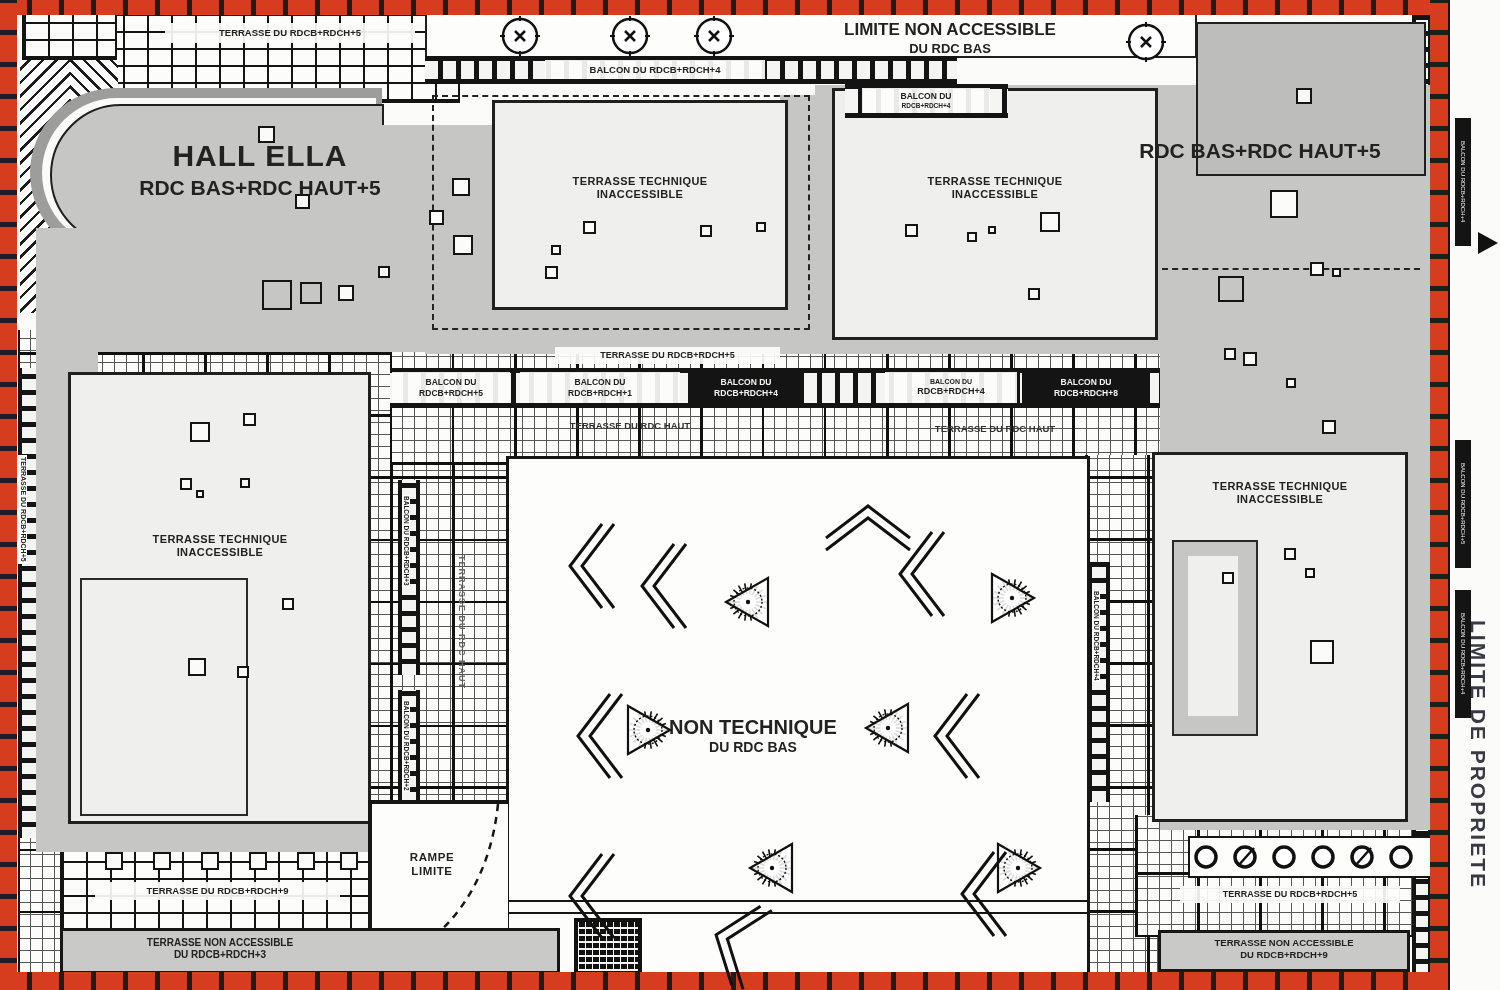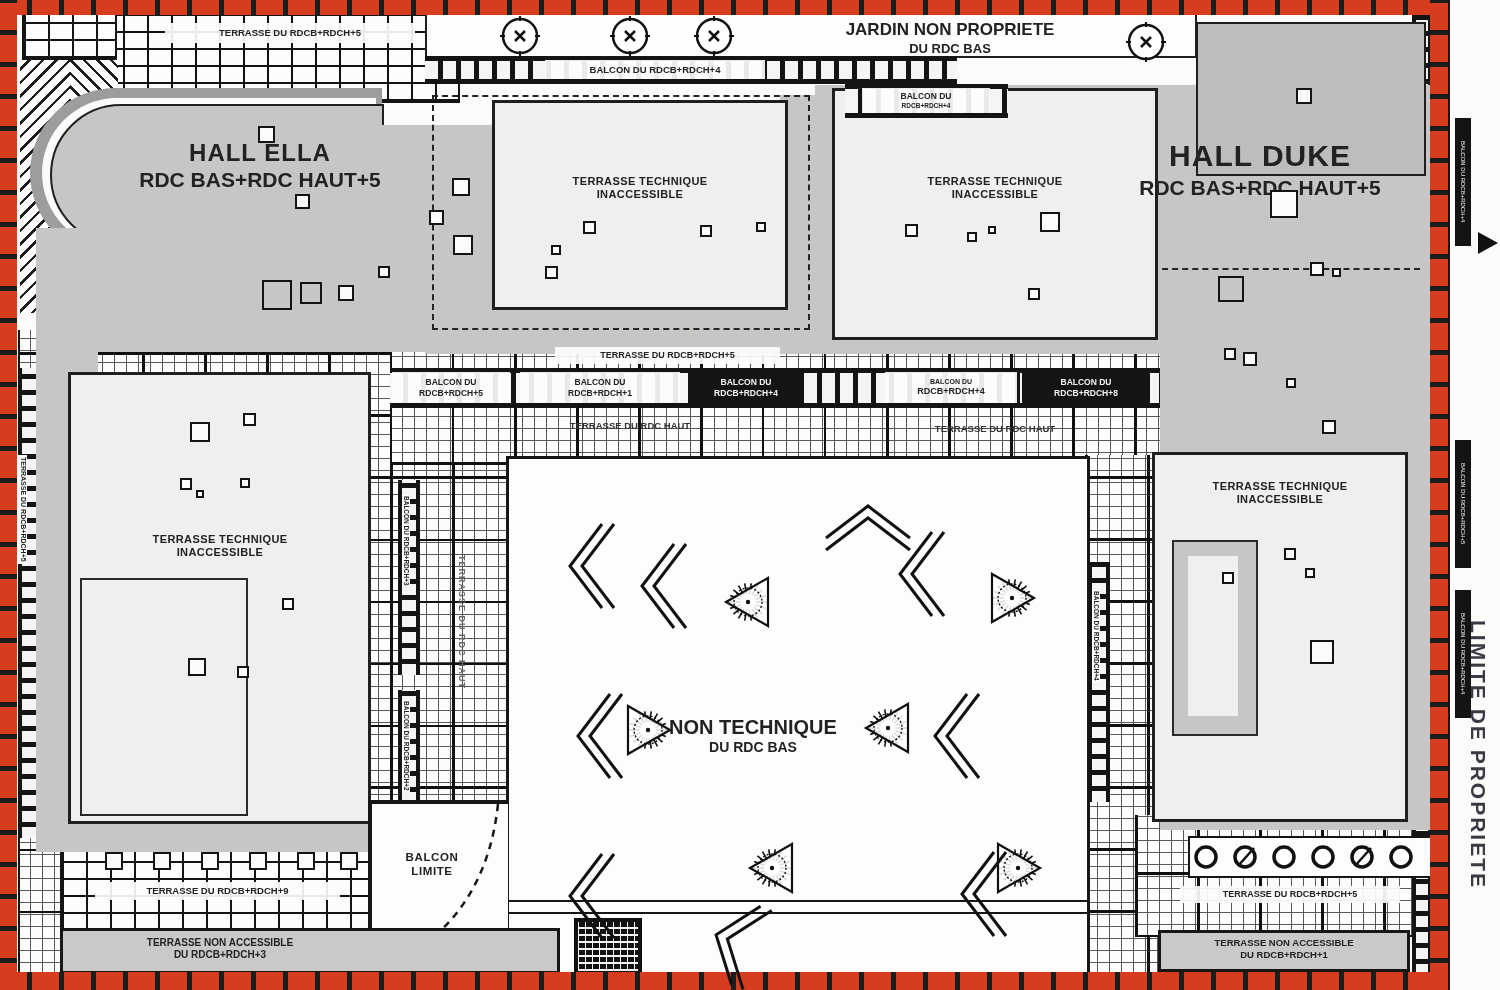--- a/index.html
+++ b/index.html
@@ -93,44 +93,43 @@
   <div class="abs white-block" style="left:1152px;top:452px;width:256px;height:370px"></div>
   <div class="abs" style="left:1172px;top:540px;width:82px;height:192px;background:#c6c6c4;border:2px solid #2a2a28"></div>
   <div class="abs" style="left:1188px;top:556px;width:50px;height:160px;background:#efefed"></div>
   <div class="abs lbl" style="left:1155px;top:480px;width:250px;font-size:11px;letter-spacing:.4px">
     <div>TERRASSE TECHNIQUE</div>
       <div>INACCESSIBLE</div>
   </div>
 
   <div class="abs" style="left:425px;top:8px;width:772px;height:50px;background:#fdfdfc;border:2px solid #1f1f1d;box-sizing:border-box"></div>
   <div class="abs lbl" style="left:810px;top:20px;width:280px;font-size:17px">
-    <div>JARDIN NON PROPRIETE</div>
+    <div>LIMITE NON ACCESSIBLE</div>
     <div style="font-size:13px">DU RDC BAS</div>
   </div>
 
   <div class="abs balc-h" style="left:425px;top:56px;width:532px;height:28px"></div>
   <div class="abs chip lbl" style="left:545px;top:60px;width:220px;height:19px;font-size:9.5px">
     <div>BALCON DU RDCB+RDCH+4</div>
   </div>
   <div class="abs balc-h" style="left:845px;top:84px;width:163px;height:34px"></div>
   <div class="abs chip lbl" style="left:862px;top:88px;width:128px;height:25px;font-size:8.5px">
     <div>BALCON DU</div>
     <div style="font-size:6.5px">RDCB+RDCH+4</div>
   </div>
 
   <div class="abs chip lbl" style="left:165px;top:23px;width:250px;height:20px;font-size:9.5px">
     <div>TERRASSE DU RDCB+RDCH+5</div>
   </div>
 
   <div class="abs lbl" style="left:105px;top:138px;width:310px">
-    <div style="font-size:24px;letter-spacing:1px">HALL ELLA</div>
+    <div style="font-size:30px;letter-spacing:1px">HALL ELLA</div>
     <div style="font-size:21px">RDC BAS+RDC HAUT+5</div>
   </div>
   <div class="abs lbl" style="left:1120px;top:138px;width:280px">
-    <div style="font-size:30px;letter-spacing:1px">HALL DUKE</div>
     <div style="font-size:21px">RDC BAS+RDC HAUT+5</div>
   </div>
 
   <div class="abs chip lbl" style="left:555px;top:347px;width:225px;height:17px;font-size:9px">
     <div>TERRASSE DU RDCB+RDCH+5</div>
   </div>
   <div class="abs balc-h" style="left:390px;top:368px;width:770px;height:40px"></div>
   <div class="abs chip lbl" style="left:392px;top:372px;width:118px;height:31px;font-size:8.5px">
     <div>BALCON DU</div>
       <div>RDCB+RDCH+5</div>
@@ -174,40 +173,40 @@
     <div style="font-size:20px">NON TECHNIQUE</div>
     <div style="font-size:14px">DU RDC BAS</div>
   </div>
   <div class="abs grate" style="left:574px;top:918px;width:68px;height:57px"></div>
 
   <div class="abs" style="left:368px;top:800px;width:140px;height:175px;background:#fdfdfc;border-left:4px solid #161614;border-top:4px solid #161614;box-sizing:border-box"></div>
   <svg class="abs" style="left:370px;top:802px" width="136" height="170">
     <path d="M128,2 C120,80 80,140 10,166" fill="none" stroke="#161614" stroke-width="2.5" stroke-dasharray="7 6"></path>
   </svg>
   <div class="abs lbl" style="left:372px;top:850px;width:120px;font-size:11.5px;letter-spacing:.6px">
-    <div>BALCON</div>
+    <div>RAMPE</div>
       <div>LIMITE</div>
   </div>
 
   <div class="abs chip lbl" style="left:95px;top:882px;width:245px;height:18px;font-size:9.5px">
     <div>TERRASSE DU RDCB+RDCH+9</div>
   </div>
   <div class="abs" style="left:60px;top:928px;width:500px;height:46px;background:#c9c9c7;border:3px solid #161614;box-sizing:border-box"></div>
   <div class="abs lbl" style="left:70px;top:937px;width:300px;font-size:10px">
     <div>TERRASSE NON ACCESSIBLE</div>
       <div>DU RDCB+RDCH+3</div>
   </div>
   <div class="abs" style="left:1188px;top:836px;width:245px;height:42px;background:#fdfdfc;border:2px solid #161614;box-sizing:border-box"></div>
   <div class="abs chip lbl" style="left:1180px;top:886px;width:220px;height:17px;font-size:9px">
     <div>TERRASSE DU RDCB+RDCH+5</div>
   </div>
   <div class="abs" style="left:1158px;top:930px;width:252px;height:42px;background:#c9c9c7;border:3px solid #161614;box-sizing:border-box"></div>
   <div class="abs lbl" style="left:1162px;top:937px;width:244px;font-size:9.5px">
     <div>TERRASSE NON ACCESSIBLE</div>
-      <div>DU RDCB+RDCH+1</div>
+      <div>DU RDCB+RDCH+9</div>
   </div>
 
   <div class="abs red-h" style="left:0;top:0;width:1448px;height:15px"></div>
   <div class="abs red-v" style="left:0;top:0;width:17px;height:990px"></div>
   <div class="abs red-h" style="left:0;top:972px;width:1448px;height:18px"></div>
   <div class="abs red-v" style="left:1430px;top:0;width:18px;height:990px"></div>
   <div class="abs" style="left:1448px;top:0;width:2px;height:990px;background:#161614"></div>
 
   <div class="abs vtext" style="left:1466px;top:620px;font-size:21px;color:#3a3a44;letter-spacing:2px;font-weight:bold">LIMITE DE PROPRIETE</div>
   <div class="abs blk-chip vtext" style="left:1455px;top:118px;width:16px;height:128px;font-size:6px">BALCON DU RDCB+RDCH+4</div>

